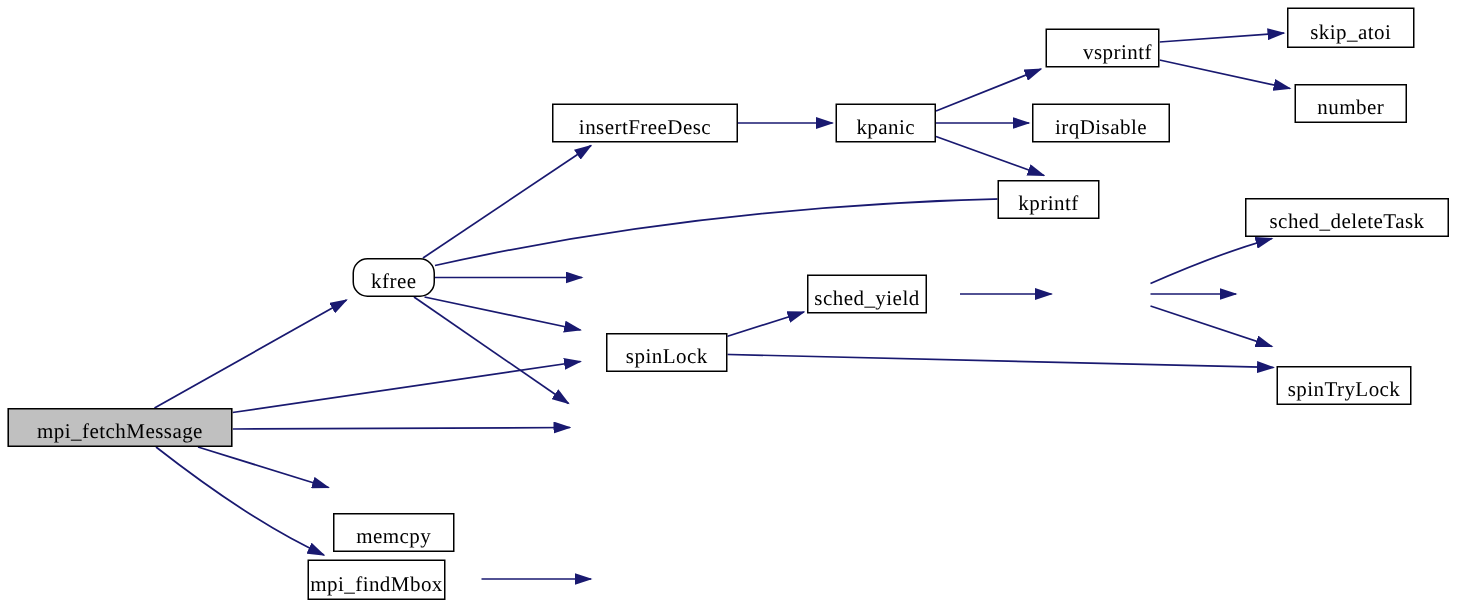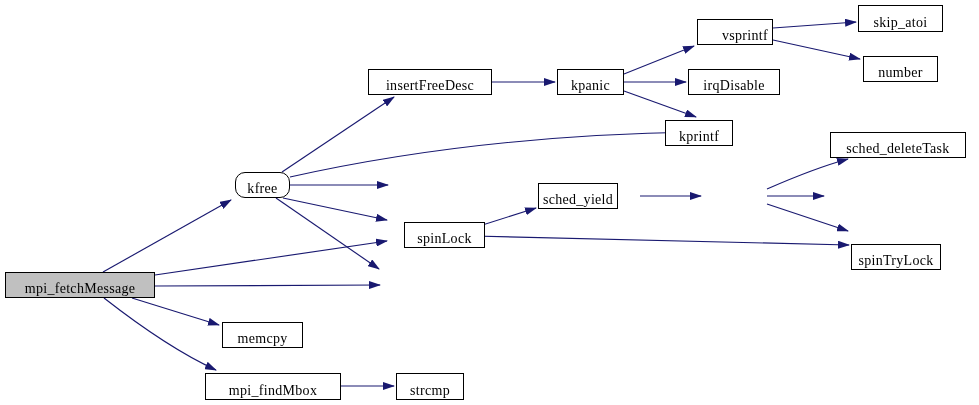--- a/index.html
+++ b/index.html
@@ -117,22 +117,19 @@
     </div>
     <div class="node" style="left: 538px; top: 183px; width: 80px; height: 26px;">
       <span>sched_yield</span>
     </div>
     <div class="node" style="left: 404px; top: 222px; width: 81px; height: 26px;">
       <span>spinLock</span>
     </div>
     <div class="node" style="left: 851px; top: 233px; width: 90px; height: 26px; margin-top: 11px;">
       <span>spinTryLock</span>
     </div>
-    <div class="node" style="left: 222px; top: 322px; width: 81px; height: 26px;">
+    <div class="node" style="left: 222px; top: 342px; width: 81px; height: 26px;">
       <span>memcpy</span>
     </div>
-    <div class="node" style="left: 205px; top: 373px; width: 136px; height: 27px;">
+    <div class="node" style="left: 205px; top: 373px; width: 92px; height: 27px;">
       <span>mpi_findMbox</span>
-    </div>
-    <div class="node" style="left: 396px; top: 373px; width: 68px; height: 27px;">
-      <span>strcmp</span>
     </div>
   </div>
 
 </body></html>

